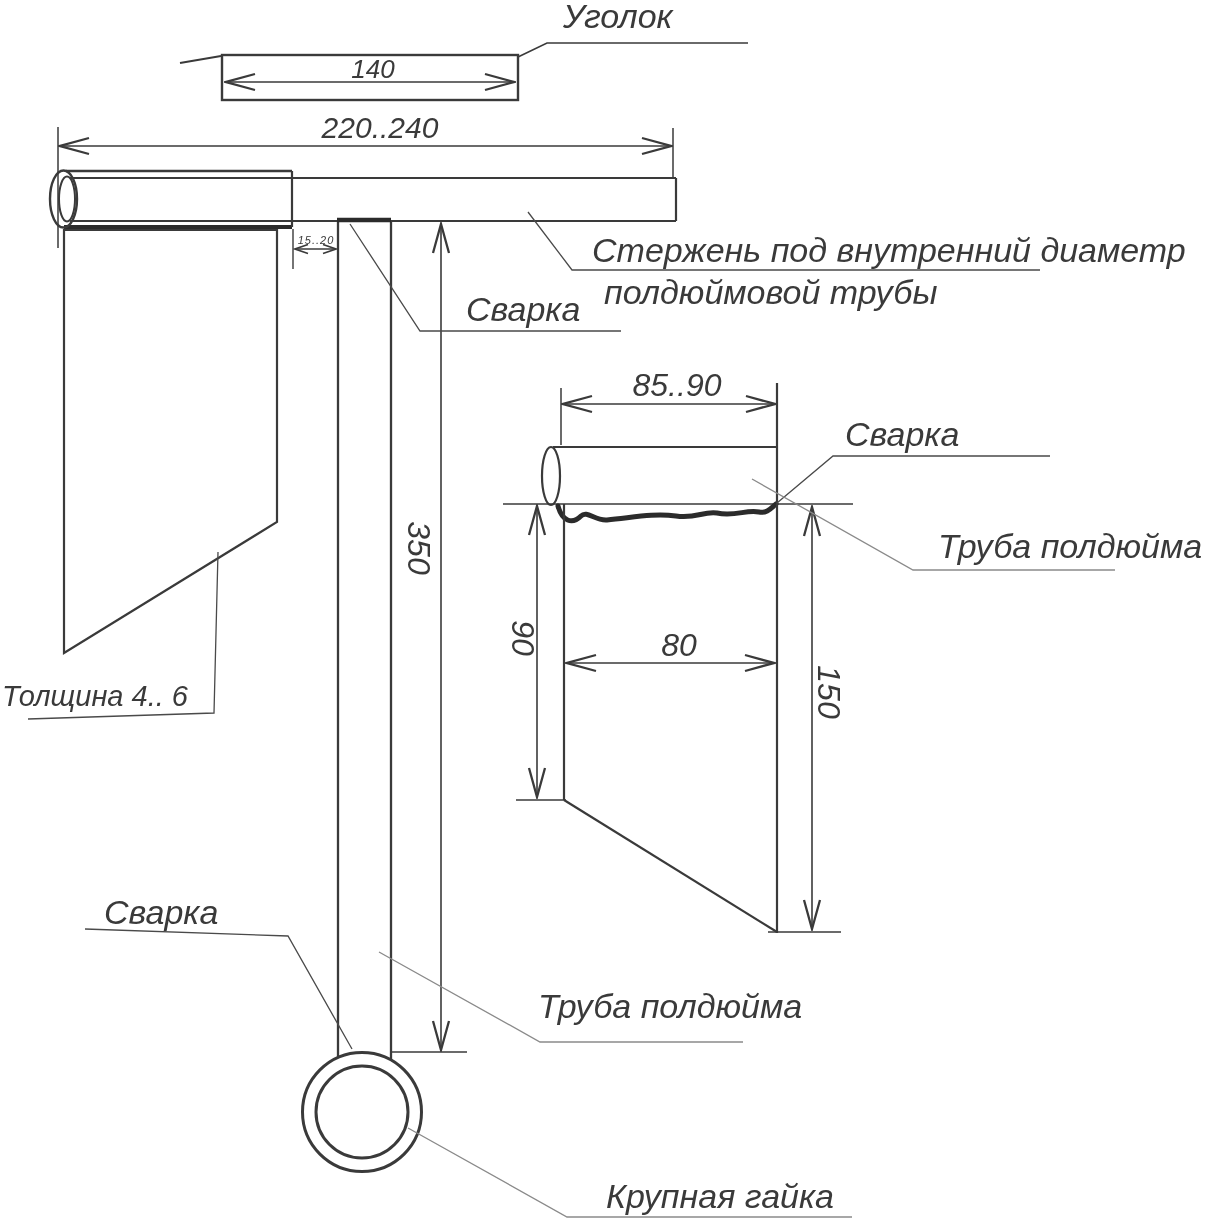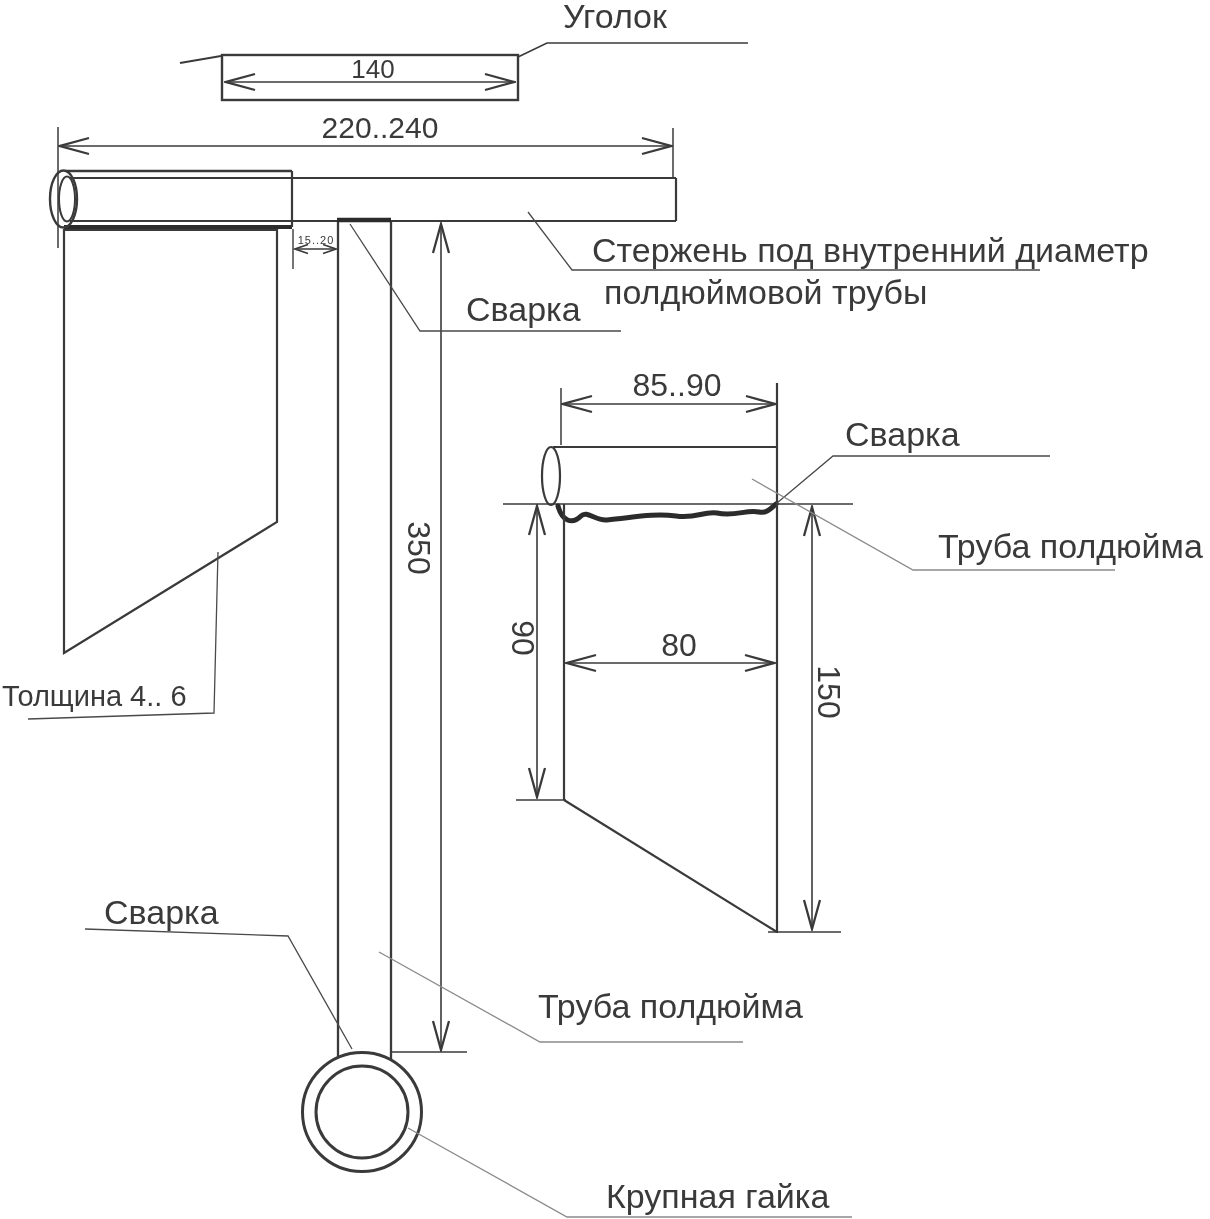--- a/index.html
+++ b/index.html
@@ -1,17 +1,17 @@
 <!DOCTYPE html>
 <html><head>
 <meta charset="utf-8">
 <style>
   html,body{margin:0;padding:0;background:#ffffff;}
   .stage{position:relative;width:1210px;height:1219px;background:#ffffff;overflow:hidden;
-         font-family:"Liberation Sans", sans-serif;}
+         font-family:"Liberation Sans", sans-serif;font-style:italic;}
   svg text{fill:#3a3a3a;font-family:"Liberation Sans", sans-serif;}
   .lbl{font-size:34px;}
   .lbl-sm{font-size:29px;}
   .dim{font-size:30px;}
   .dim-lg{font-size:32px;}
   .dim-sm{font-size:26px;}
   .dim-xs{font-size:11px;letter-spacing:1px;}
 </style>
 </head>
 <body>

